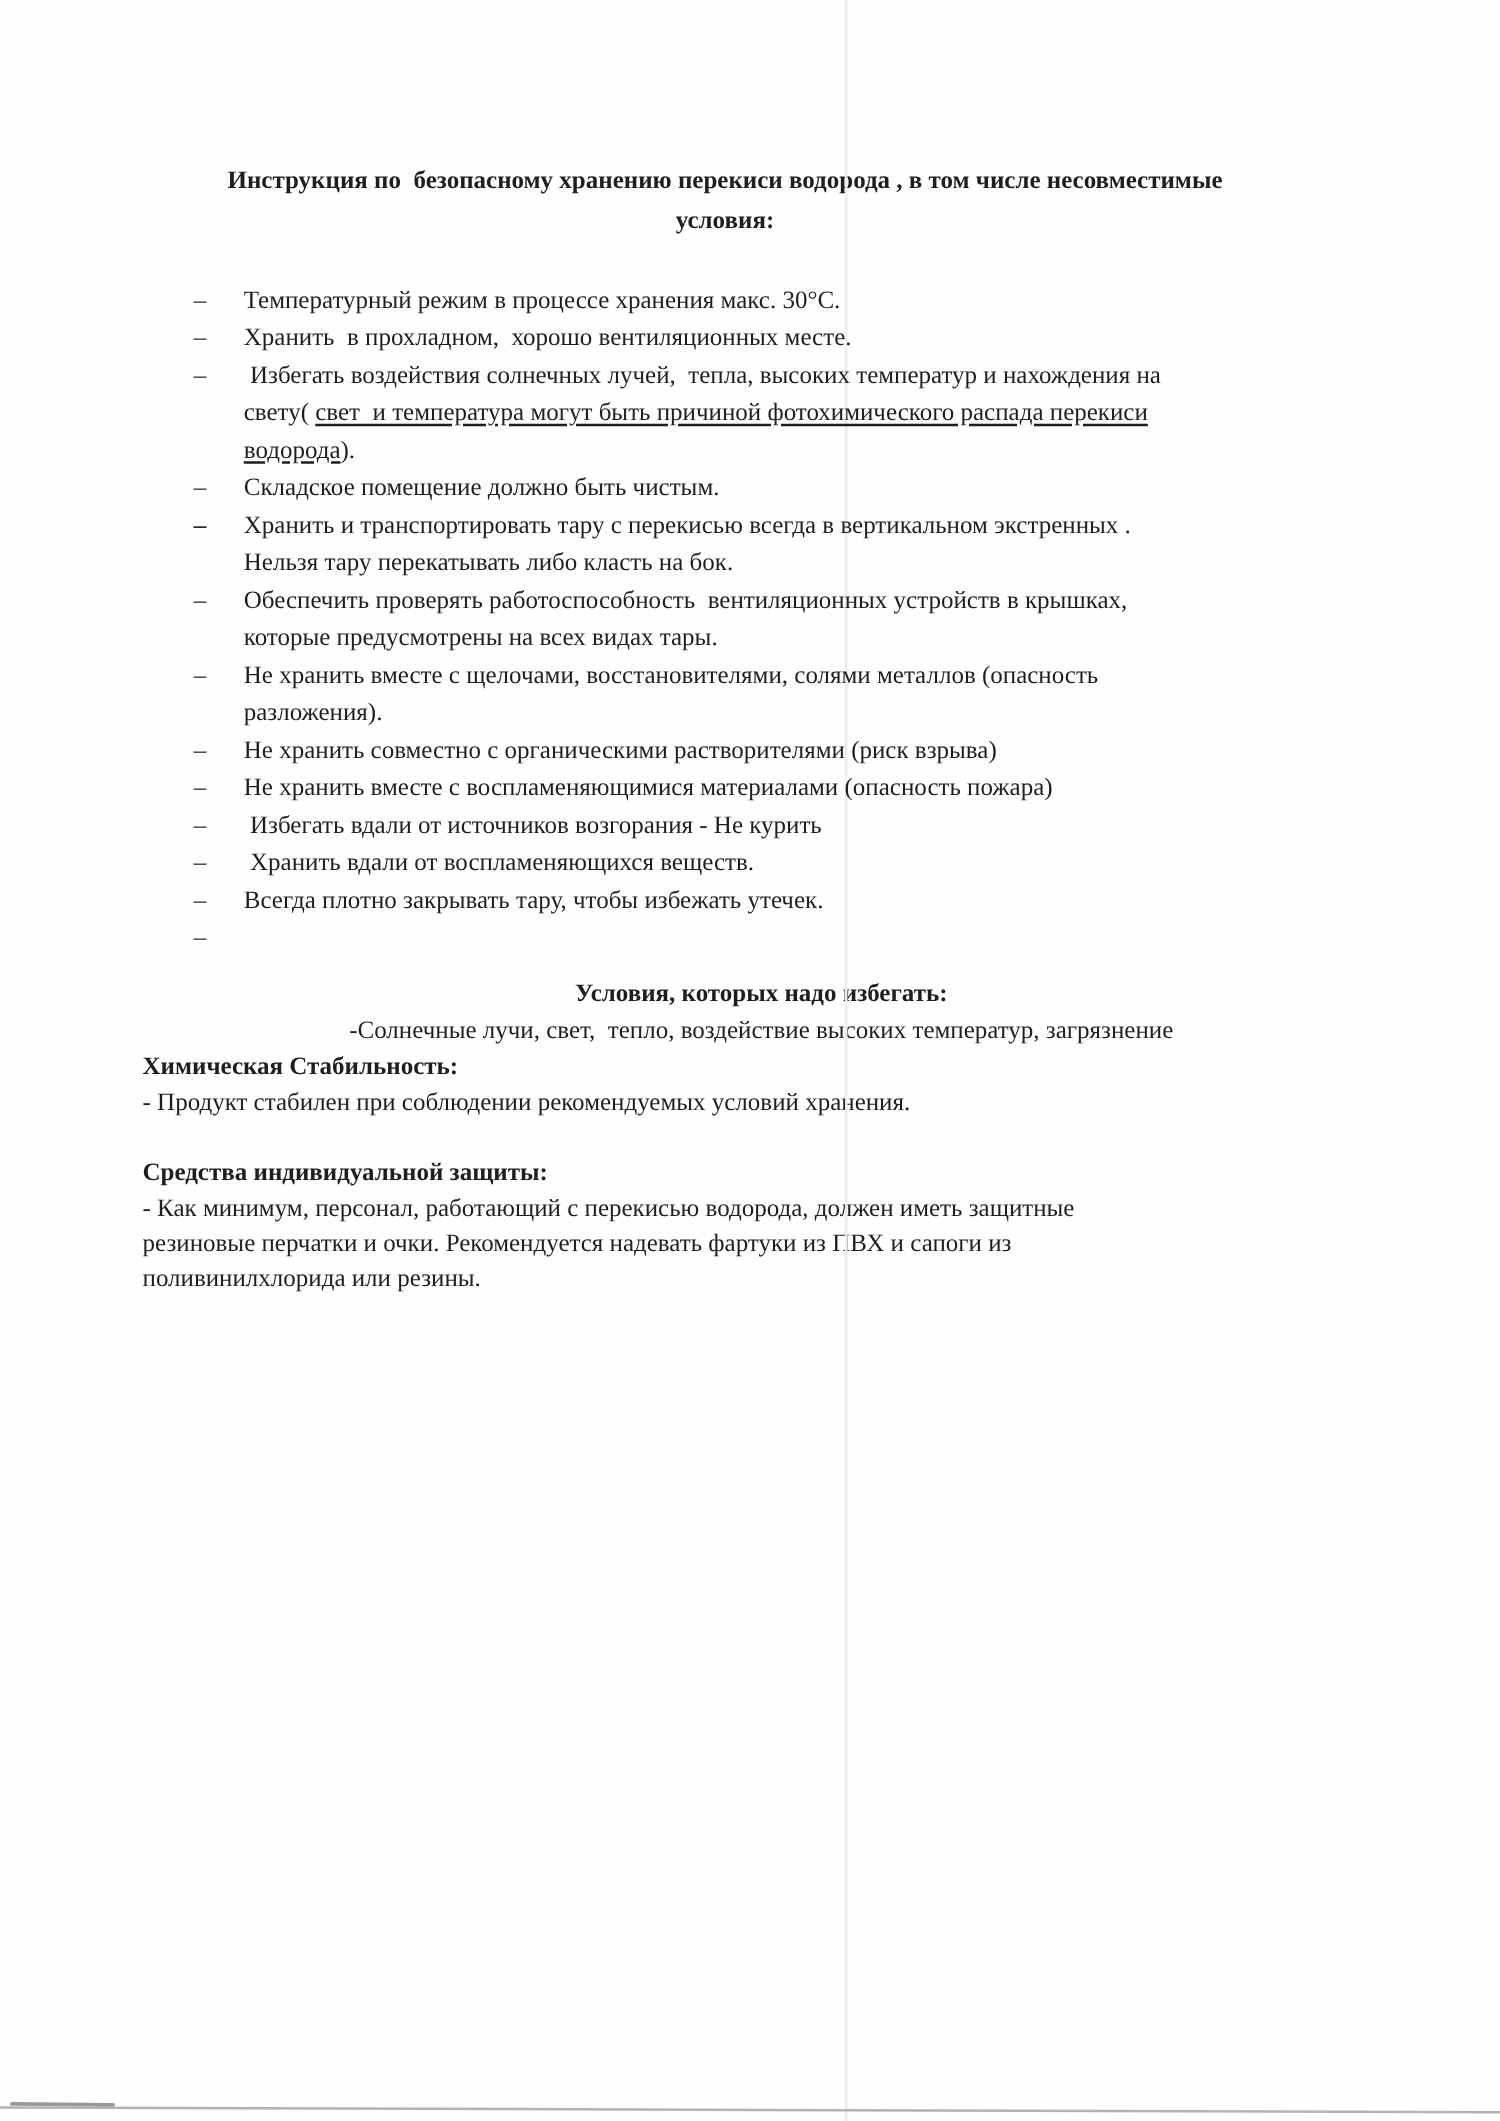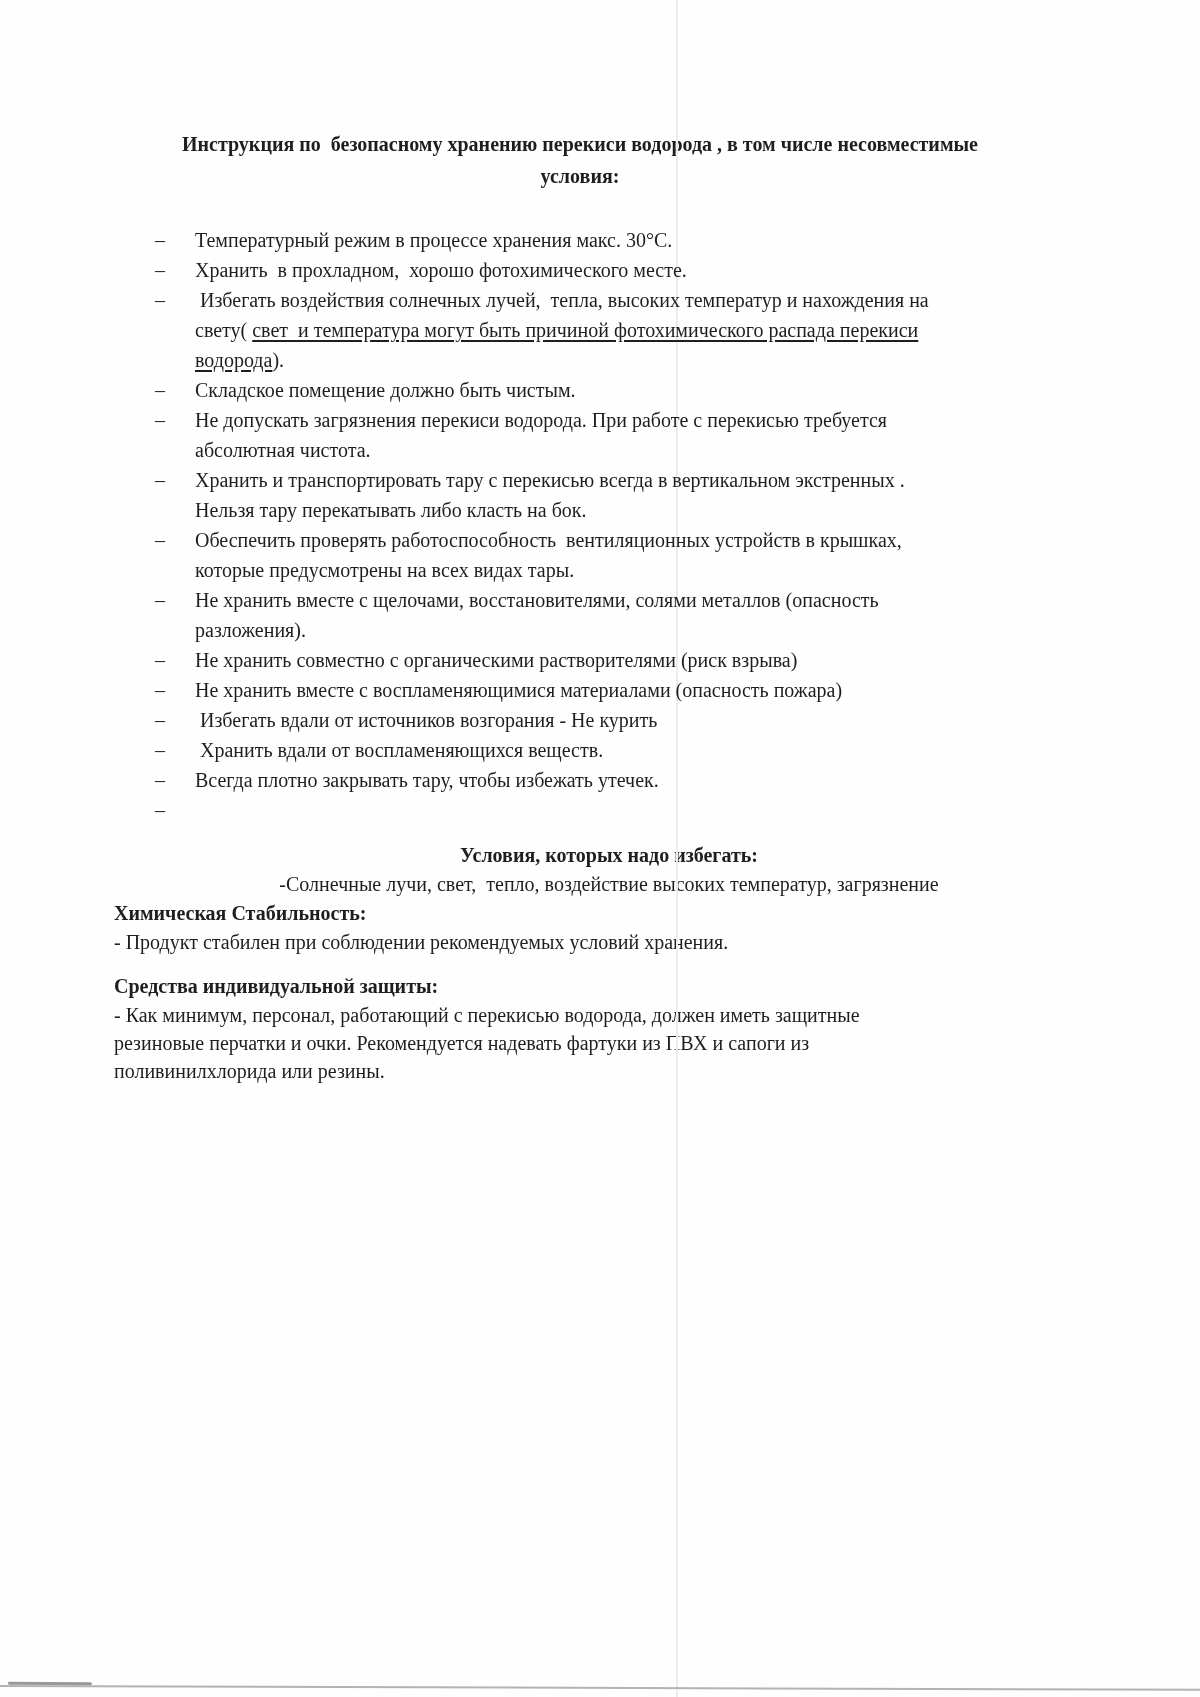--- a/index.html
+++ b/index.html
@@ -84,39 +84,38 @@
     line-height: 30px;
     white-space: pre-wrap;
   }
   .section-body {
     margin: 0;
     line-height: 28px;
     white-space: pre-wrap;
   }
   .sec-avoid     { margin-top: 45px; text-align: center; }
   .sec-stability { }
-  .sec-ppe       { margin-top: 15px; }
+  .sec-ppe       { margin-top: 27px; }
 </style>
 </head>
 <body>
 
 <div class="scan-vline"></div>
 
 <h1 class="doc-title">Инструкция по  безопасному хранению перекиси водорода , в том числе несовместимые
 условия:</h1>
 
 <ul class="instruction-list">
   <li><span class="dash">–</span><span>Температурный режим в процессе хранения макс. 30°С.</span></li>
-  <li><span class="dash">–</span><span>Хранить  в прохладном,  хорошо фотохимического месте.</span></li>
+  <li><span class="dash">–</span><span>Хранить  в прохладном,  хорошо вентиляционных месте.</span></li>
   <li><span class="dash">–</span><span><span> Избегать воздействия солнечных лучей,  тепла, высоких температур и нахождения на
 свету( </span><span class="underlined">свет  и температура могут быть причиной фотохимического распада перекиси
 водорода</span><span>).</span></span></li>
   <li><span class="dash">–</span><span>Складское помещение должно быть чистым.</span></li>
-  <li><span class="dash">–</span><span>Не допускать загрязнения перекиси водорода. При работе с перекисью требуется
-абсолютная чистота.</span></li>
+  <li><span class="dash">–</span></li>
   <li><span class="dash">–</span><span>Хранить и транспортировать тару с перекисью всегда в вертикальном экстренных .
 Нельзя тару перекатывать либо класть на бок.</span></li>
   <li><span class="dash">–</span><span>Обеспечить проверять работоспособность  вентиляционных устройств в крышках,
 которые предусмотрены на всех видах тары.</span></li>
   <li><span class="dash">–</span><span>Не хранить вместе с щелочами, восстановителями, солями металлов (опасность
 разложения).</span></li>
   <li><span class="dash">–</span><span>Не хранить совместно с органическими растворителями (риск взрыва)</span></li>
   <li><span class="dash">–</span><span>Не хранить вместе с воспламеняющимися материалами (опасность пожара)</span></li>
   <li><span class="dash">–</span><span> Избегать вдали от источников возгорания - Не курить</span></li>
   <li><span class="dash">–</span><span> Хранить вдали от воспламеняющихся веществ.</span></li>

